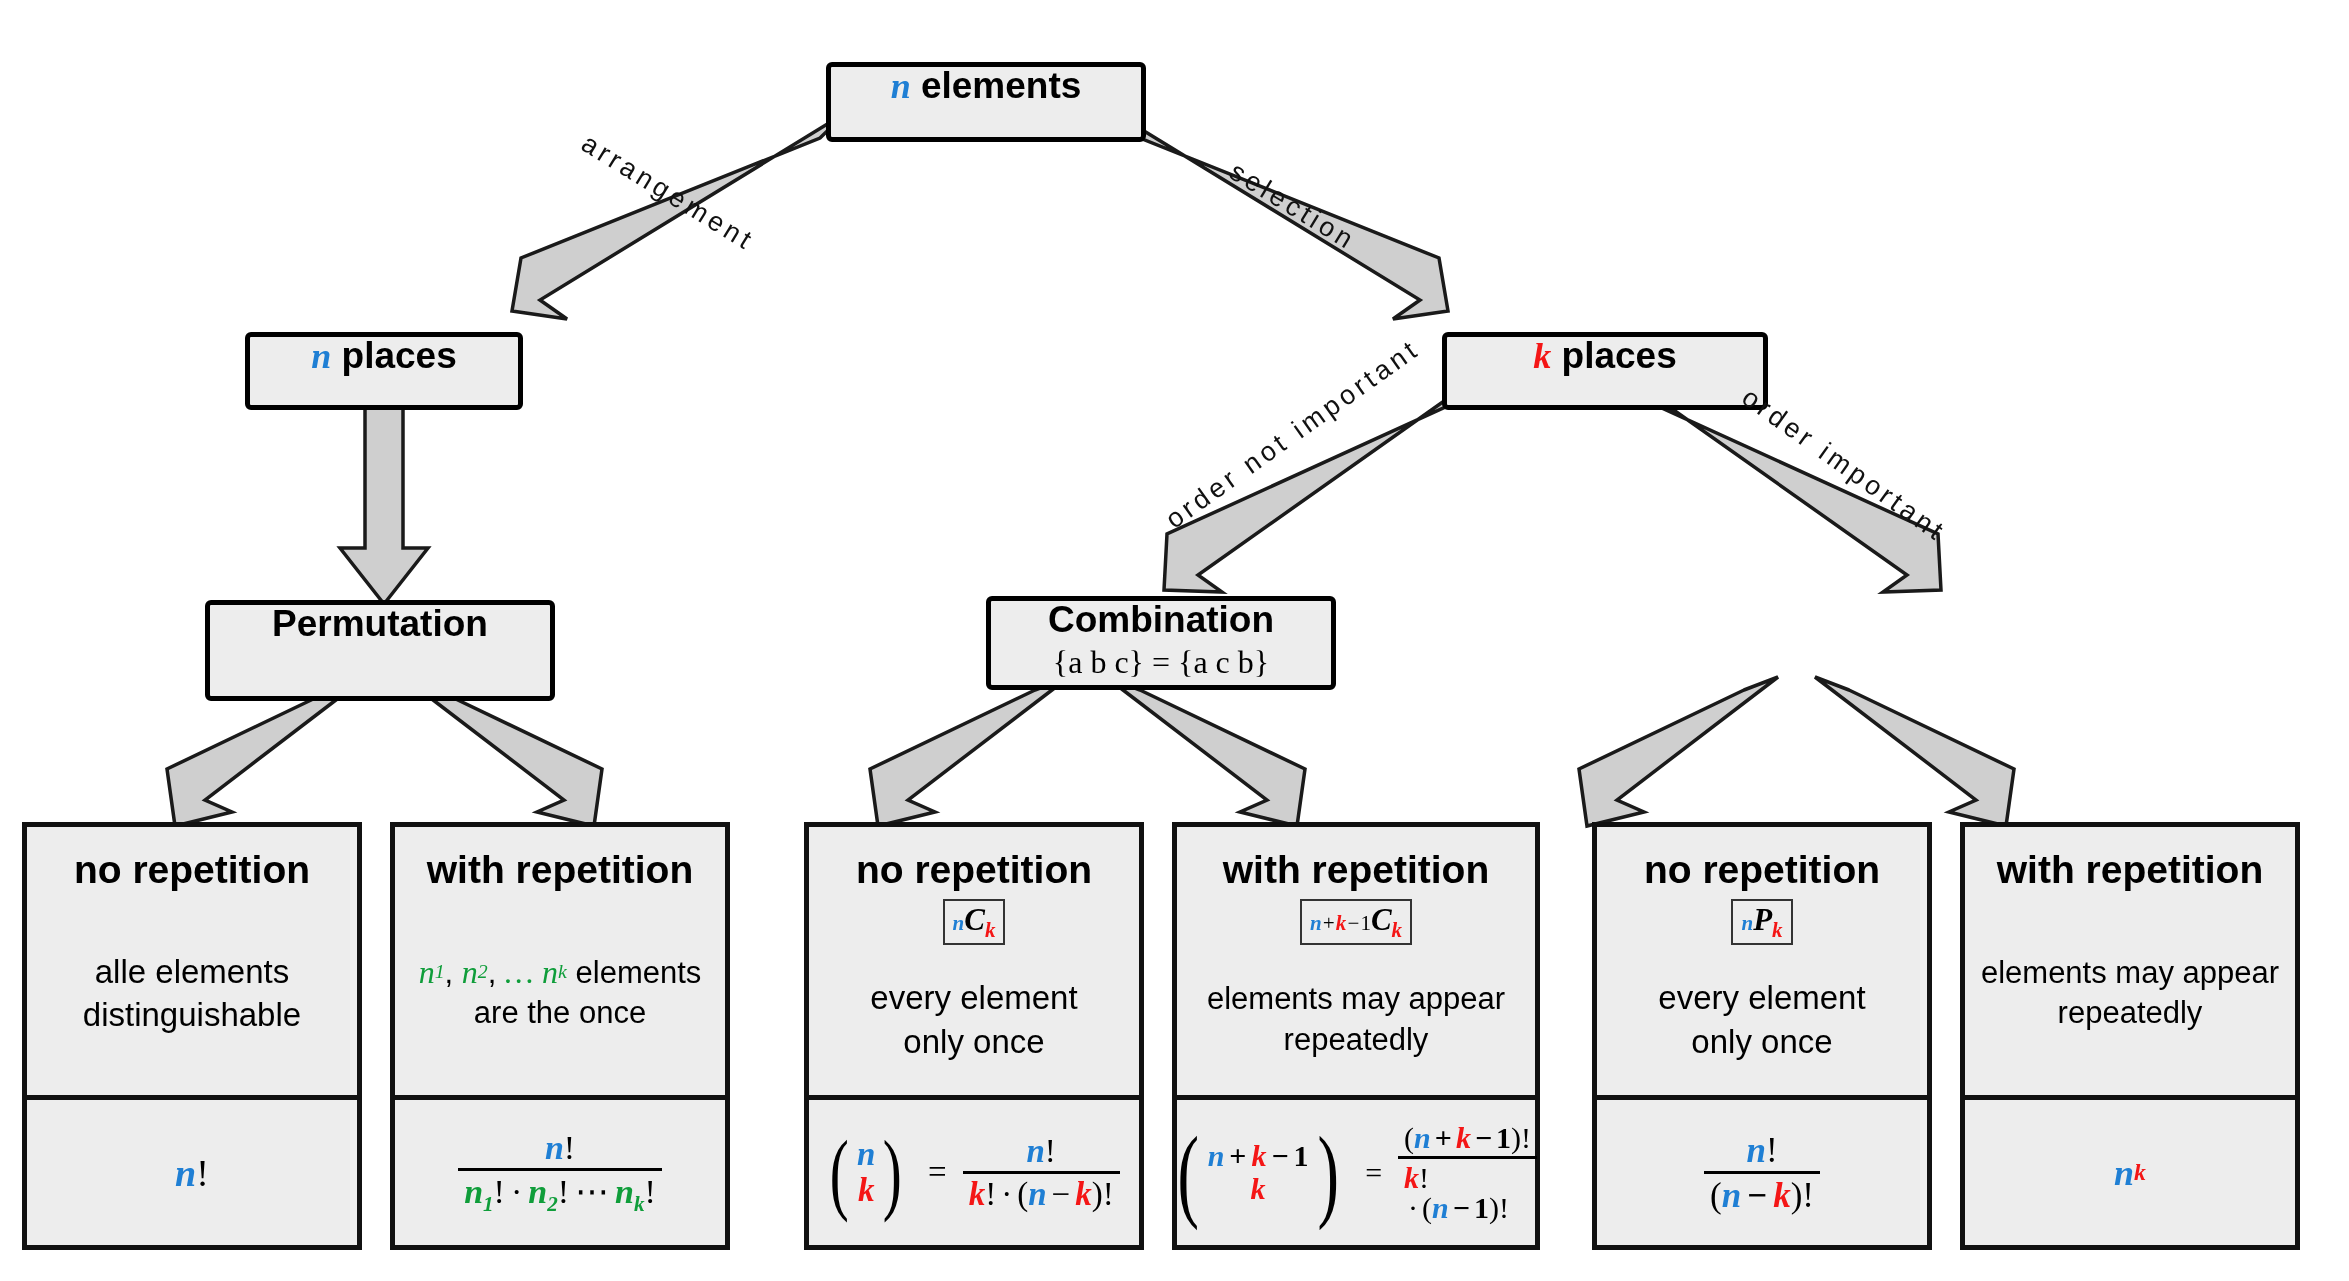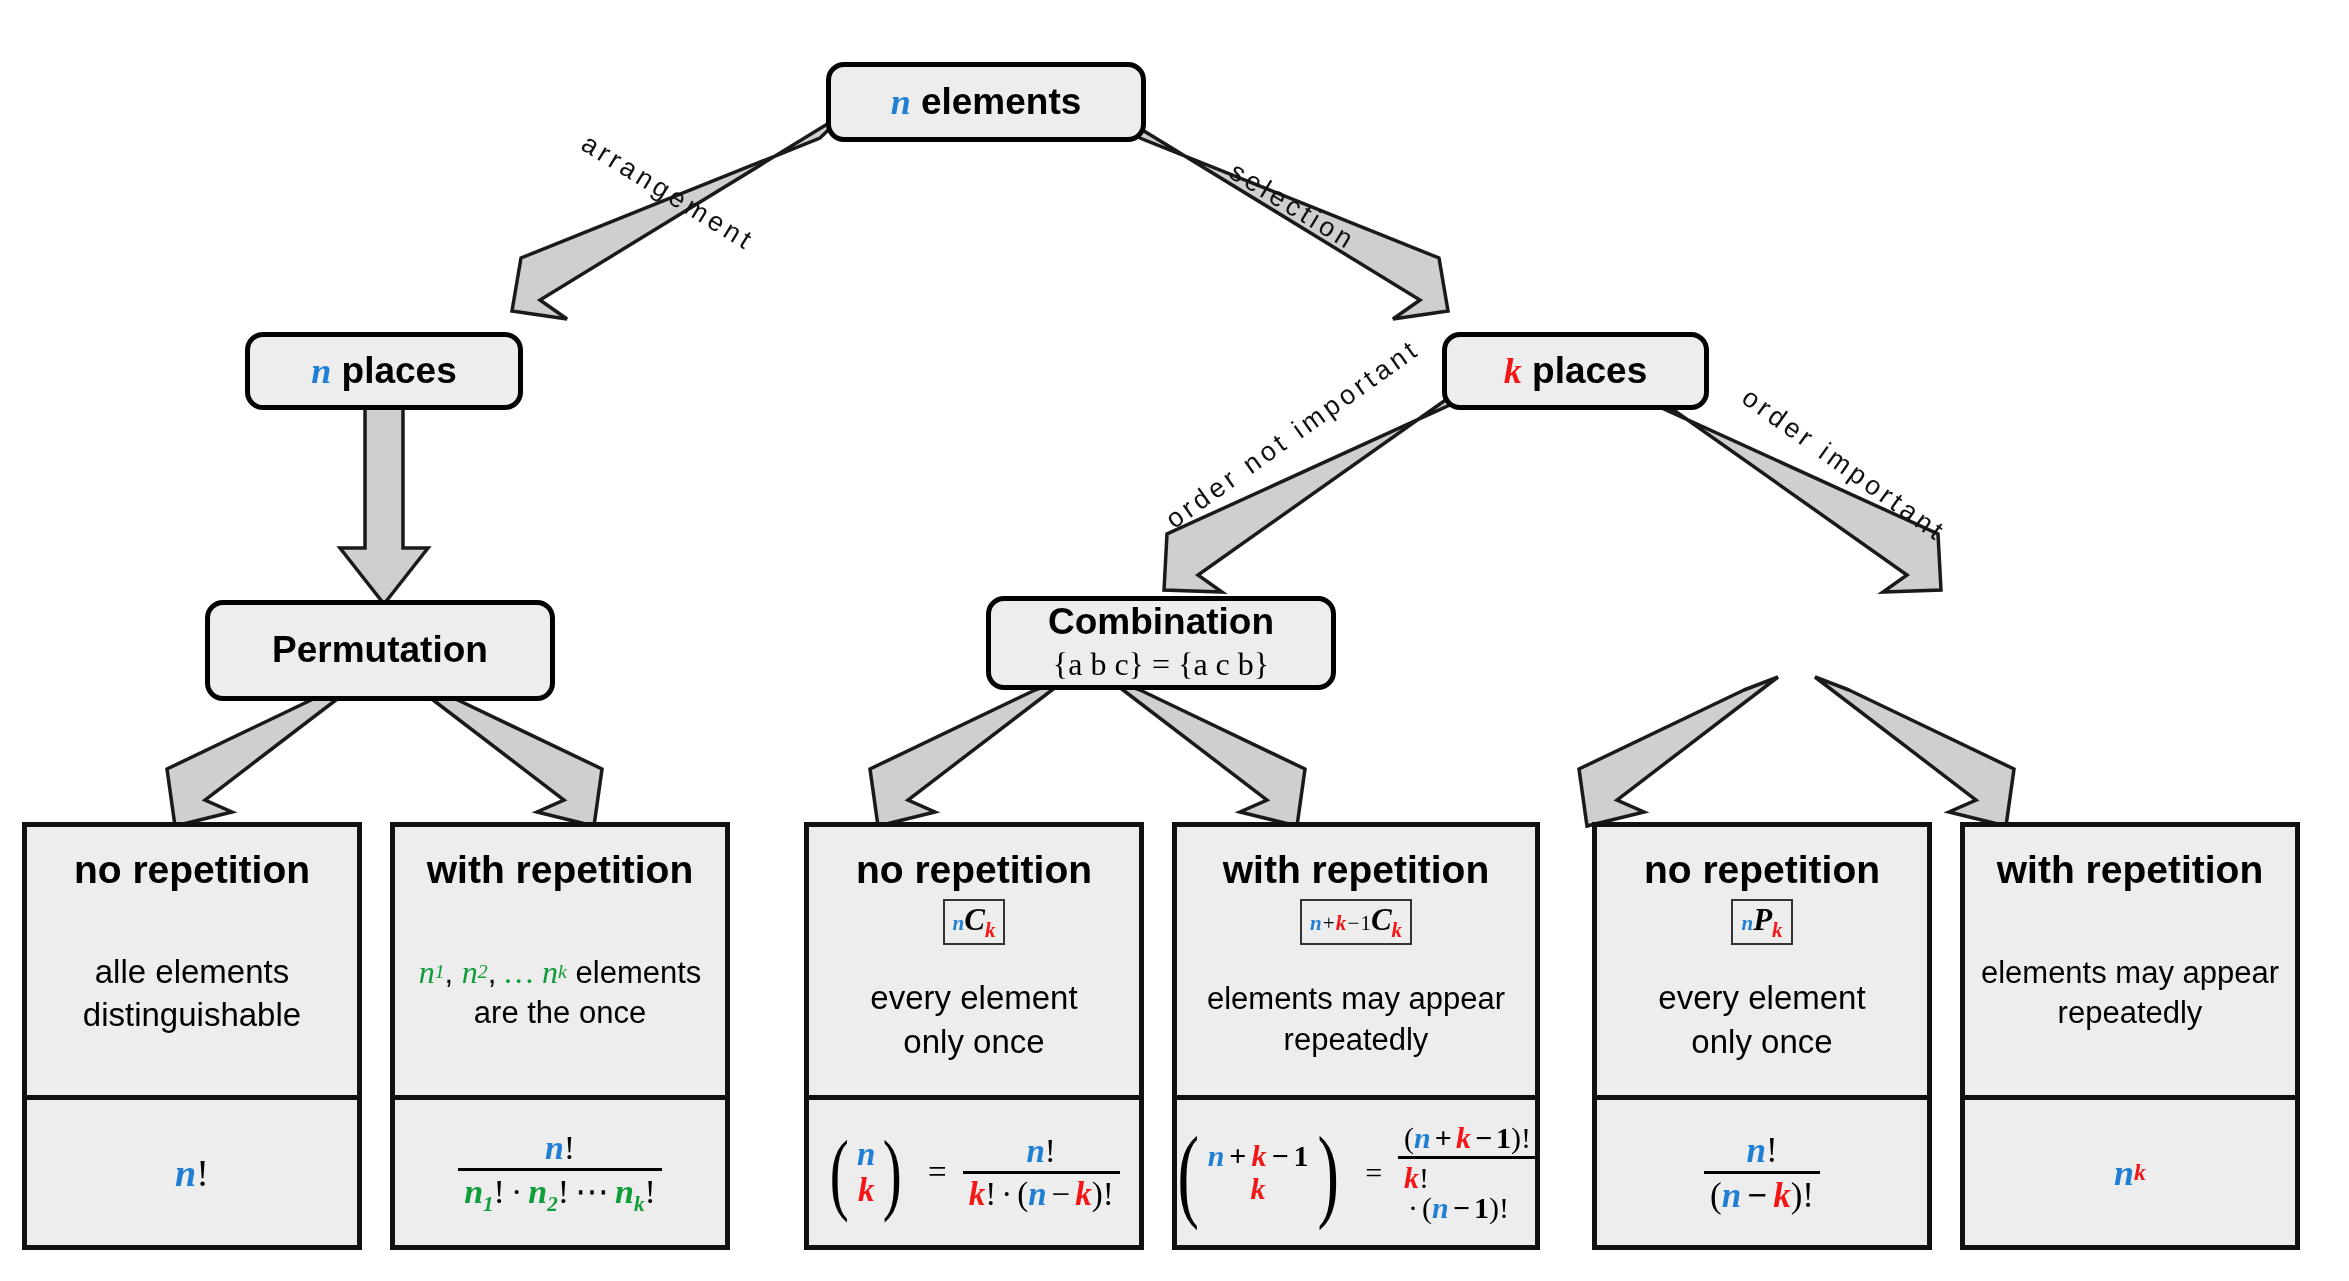--- a/index.html
+++ b/index.html
@@ -20,25 +20,24 @@
     width:2349px;
     height:1281px;
     pointer-events:none;
   }
   
   .node{
     position:absolute;
     box-sizing:border-box;
     background:#ededed;
     border:5px solid #000;
-    border-radius:18px;
+    border-radius:6px;
     display:flex;
     flex-direction:column;
     align-items:center;
-    justify-content:center;
     text-align:center;
     z-index:5;
   }
   .node .ttl{
     font-weight:bold;
     font-size:37px;
     line-height:1.05;
     white-space:nowrap;
   }
   .node .sub{
@@ -227,21 +226,21 @@
     </div>
   </div>
 
   <div class="node" style="left:245px; width:278px; top:332px; height:78px;">
     <div class="ttl">
       <span class="math bld blue" style="font-size:36px">n</span>
       <span>places</span>
     </div>
   </div>
 
-  <div class="node" style="left:1442px; width:267px; top:332px; height:78px;">
+  <div class="node" style="left:1442px; width:326px; top:332px; height:78px;">
     <div class="ttl">
       <span class="math bld red" style="font-size:36px">k</span>
       <span>places</span>
     </div>
   </div>
 
   <div class="node" style="left:205px; width:350px; top:600px; height:101px;">
     <div class="ttl">Permutation</div>
   </div>
 

